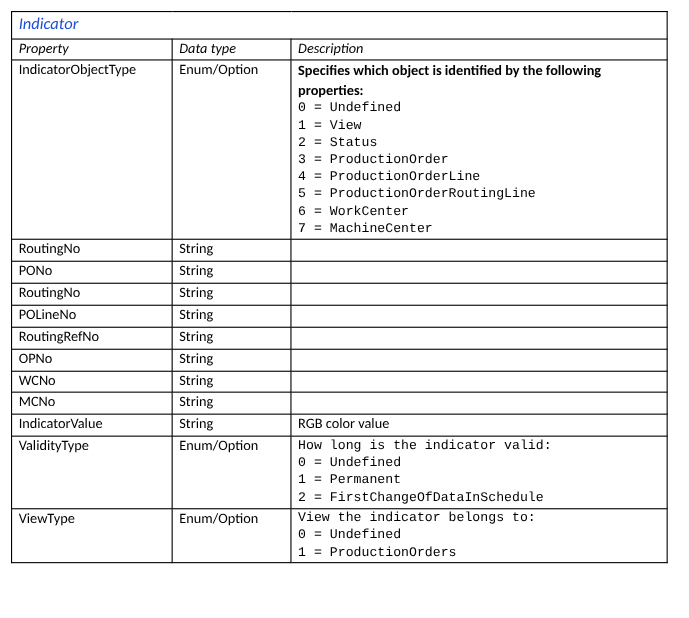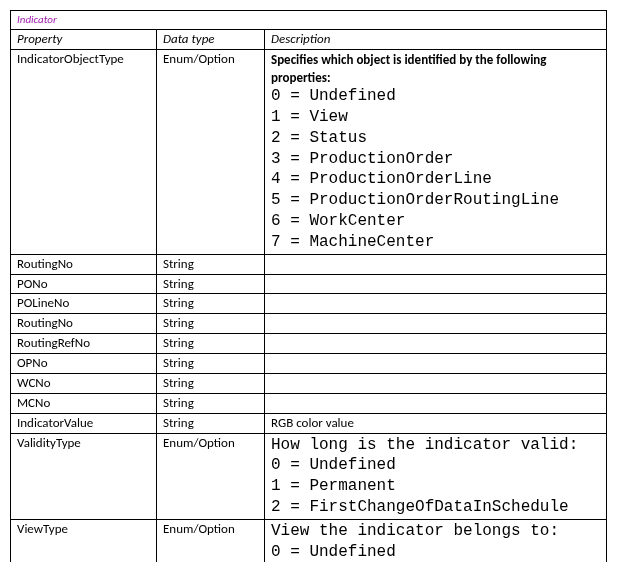--- a/index.html
+++ b/index.html
@@ -21,33 +21,33 @@
   col.c2 { width: 108px; }
   col.c3 { width: 342px; }
   td, th {
     border: 1px solid #000;
     padding: 1px 6px;
     vertical-align: top;
     text-align: left;
     line-height: 1.3;
   }
   .title-cell {
-    color: #a21caf;
+    color: #1d4ed8;
     font-style: italic;
-    font-size: 11px;
+    font-size: 15px;
     padding: 2px 6px;
     margin-left: 38px;
   }
   .header-cell {
     font-style: italic;
     font-weight: normal;
   }
   .mono {
     font-family: Consolas, 'Courier New', monospace;
-    font-size: 16px;
+    font-size: 12px;
     white-space: pre;
   }
   .desc-block {
     line-height: 1.35;
     font-weight: bold;
   }
 </style>
 </head>
 <body>
 
@@ -87,26 +87,26 @@
       <td>RoutingNo</td>
       <td>String</td>
       <td></td>
     </tr>
     <tr>
       <td>PONo</td>
       <td>String</td>
       <td></td>
     </tr>
     <tr>
-      <td>POLineNo</td>
+      <td>RoutingNo</td>
       <td>String</td>
       <td></td>
     </tr>
     <tr>
-      <td>RoutingNo</td>
+      <td>POLineNo</td>
       <td>String</td>
       <td></td>
     </tr>
     <tr>
       <td>RoutingRefNo</td>
       <td>String</td>
       <td></td>
     </tr>
     <tr>
       <td>OPNo</td>

